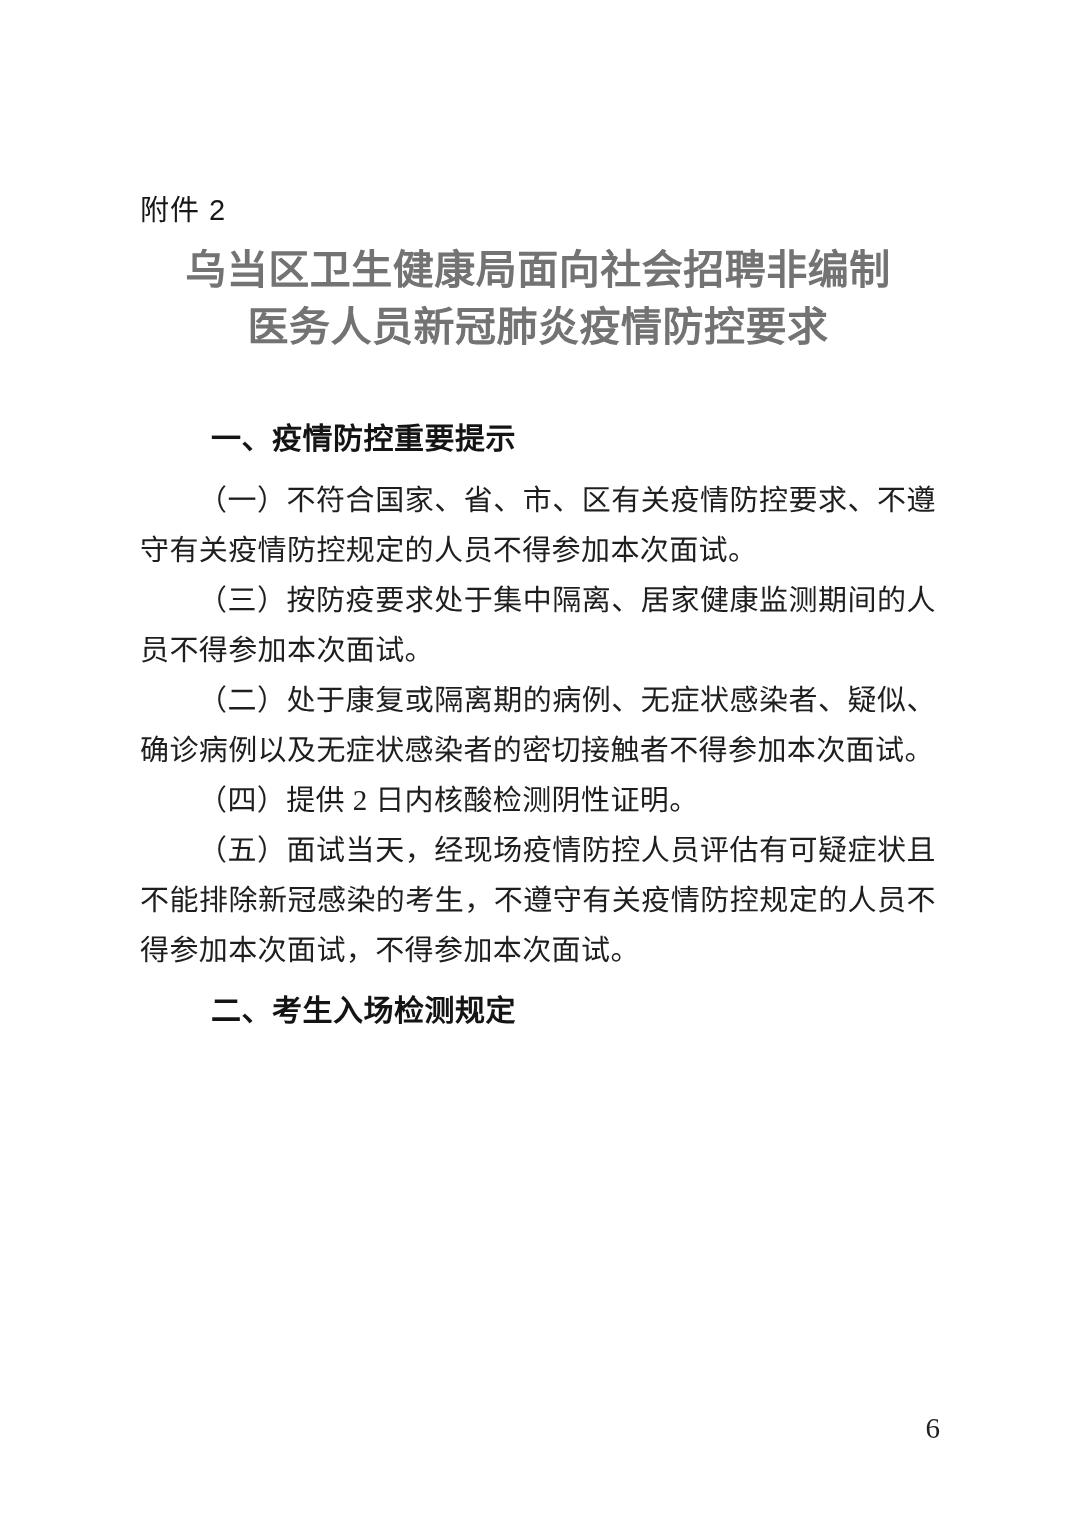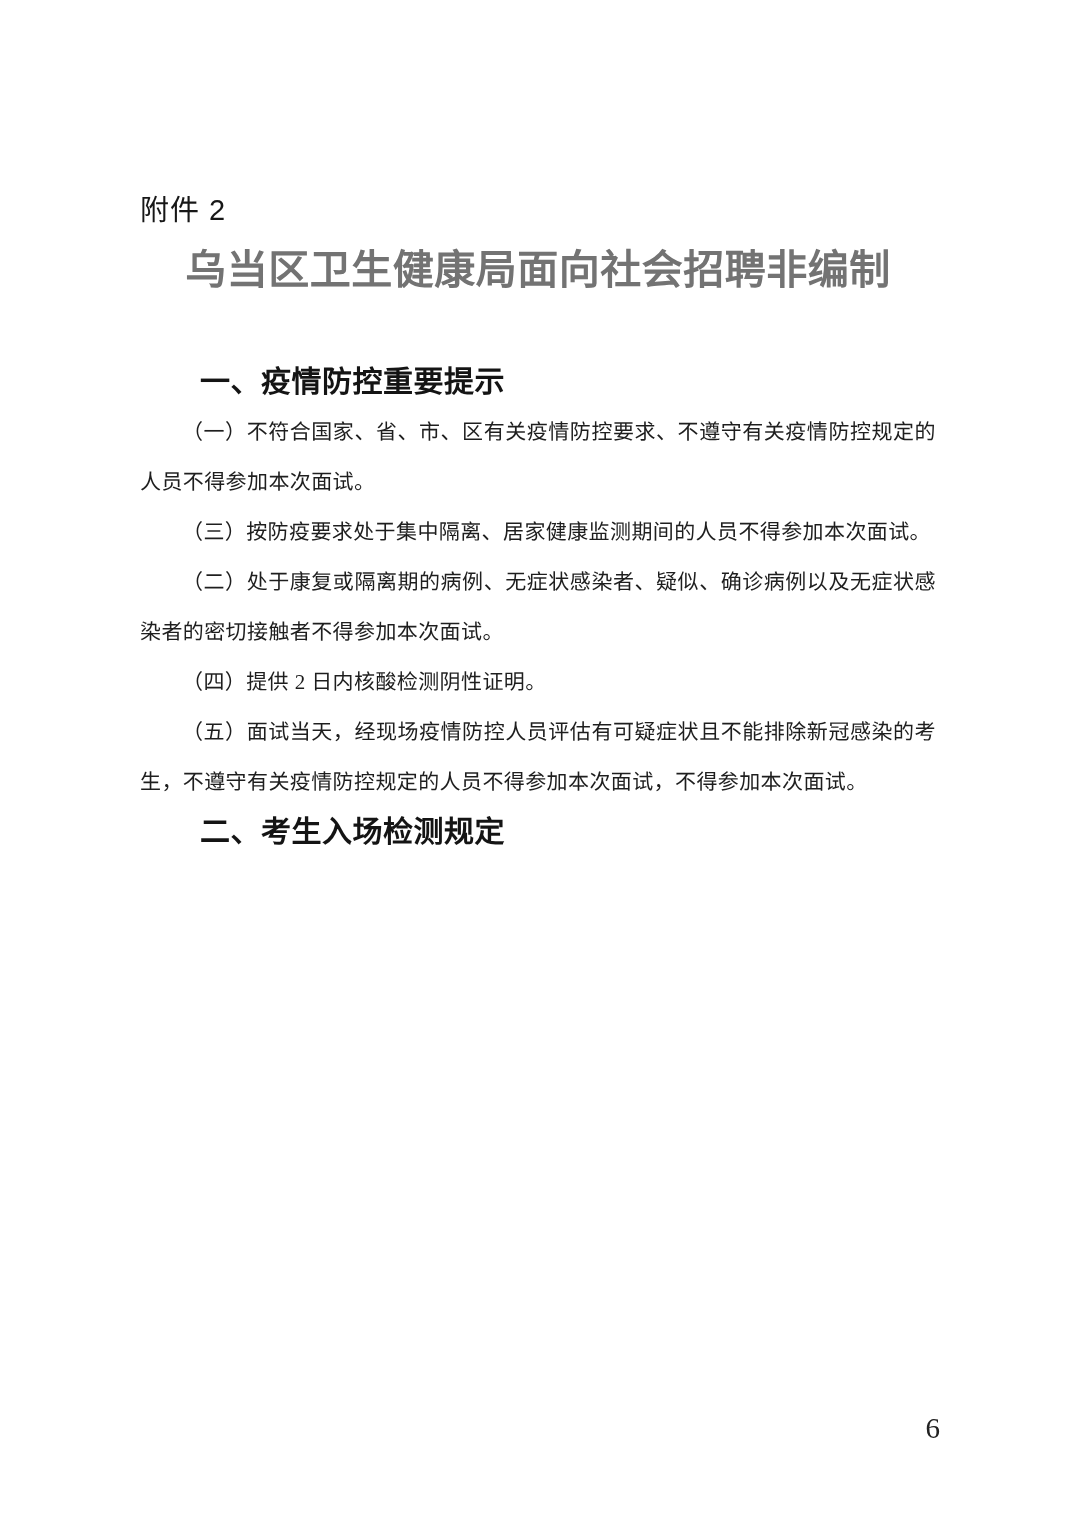--- a/index.html
+++ b/index.html
@@ -36,39 +36,39 @@
     margin: 12px 0 0 0;
     text-align: center;
     font-family: "Liberation Serif", "DejaVu Serif", serif;
     font-weight: bold;
     font-size: 41px;
     line-height: 57px;
     letter-spacing: 0.5px;
     color: #737373;
   }
   .section-heading {
-    margin: 0;
+    margin: 11px;
     padding: 0;
     text-indent: 2em;
     font-family: "Liberation Sans", "DejaVu Sans", sans-serif;
     font-weight: bold;
     font-size: 30px;
     line-height: 50px;
     letter-spacing: 0.5px;
     color: #141414;
   }
   .section-heading.first {
     margin-top: 58px;
   }
   .body-para {
     margin: 0;
     padding: 0;
     text-indent: 2em;
     text-align: justify;
-    font-size: 21px;
+    font-size: 29px;
     line-height: 50px;
     letter-spacing: 0.4px;
     color: #1e1e1e;
   }
   .page-number {
     position: absolute;
     top: 1408px;
     right: 134px;
     font-size: 29px;
     line-height: 40px;
@@ -77,21 +77,21 @@
   }
 </style>
 </head>
 <body>
 
 <div class="page">
   <div class="content">
 
     <div class="attachment-label">附件 2</div>
 
-    <h1 class="doc-title"><span>乌当区卫生健康局面向社会招聘非编制</span><br></h1>
+    <h1 class="doc-title"><span>乌当区卫生健康局面向社会招聘非编制</span><br><span>医务人员新冠肺炎疫情防控要求</span></h1>
 
     <h2 class="section-heading first">一、疫情防控重要提示</h2>
 
     <p class="body-para">（一）不符合国家、省、市、区有关疫情防控要求、不遵守有关疫情防控规定的人员不得参加本次面试。</p>
 
     <p class="body-para">（三）按防疫要求处于集中隔离、居家健康监测期间的人员不得参加本次面试。</p>
 
     <p class="body-para">（二）处于康复或隔离期的病例、无症状感染者、疑似、确诊病例以及无症状感染者的密切接触者不得参加本次面试。</p>
 
     <p class="body-para">（四）提供 2 日内核酸检测阴性证明。</p>

